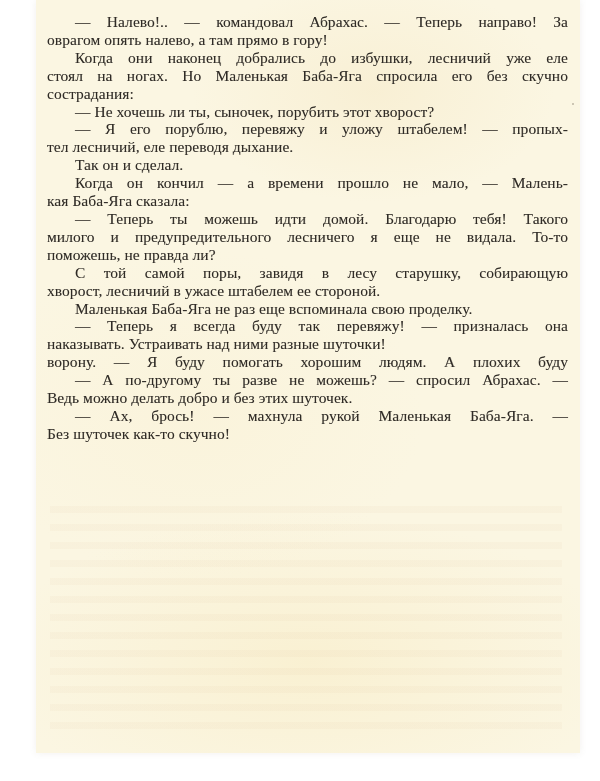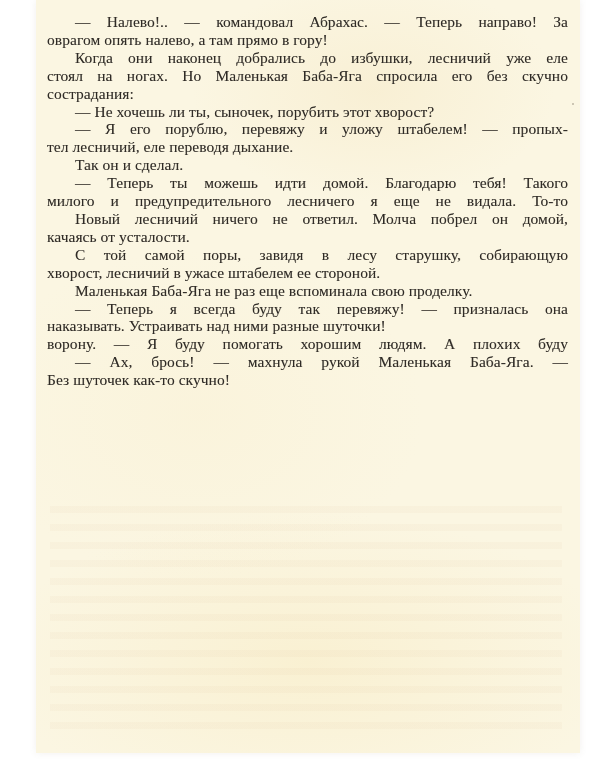--- a/index.html
+++ b/index.html
@@ -92,38 +92,43 @@
           <div class="line first last">— Не хочешь ли ты, сыночек, порубить этот хворост?</div>
         </div>
         <div class="para">
           <div class="line first">— Я его порублю, перевяжу и уложу штабелем! — пропых-</div>
           <div class="line last">тел лесничий, еле переводя дыхание.</div>
         </div>
         <div class="para">
           <div class="line first last">Так он и сделал.</div>
         </div>
         <div class="para">
+          <div class="line first">Когда он кончил — а времени прошло не мало, — Малень-</div>
+          <div class="line last">кая Баба-Яга сказала:</div>
+        </div>
+        <div class="para">
           <div class="line first">— Теперь ты можешь идти домой. Благодарю тебя! Такого</div>
           <div class="line">милого и предупредительного лесничего я еще не видала. То-то</div>
-        </div>
-        <div class="para">
-          <div class="line first">Новый лесничий ничего не ответил. Молча побрел он домой,</div>
-          <div class="line last">качаясь от усталости.</div>
+          <div class="line last">поможешь, не правда ли?</div>
         </div>
         <div class="para">
           <div class="line first">С той самой поры, завидя в лесу старушку, собирающую</div>
           <div class="line last">хворост, лесничий в ужасе штабелем ее стороной.</div>
         </div>
         <div class="para">
           <div class="line first last">Маленькая Баба-Яга не раз еще вспоминала свою проделку.</div>
         </div>
         <div class="para">
           <div class="line first">— Теперь я всегда буду так перевяжу! — призналась она</div>
           <div class="line last">наказывать. Устраивать над ними разные шуточки!</div>
           <div class="line">ворону. — Я буду помогать хорошим людям. А плохих буду</div>
         </div>
         <div class="para">
+          <div class="line first">— А по-другому ты разве не можешь? — спросил Абрахас. —</div>
+          <div class="line last">Ведь можно делать добро и без этих шуточек.</div>
+        </div>
+        <div class="para">
           <div class="line first">— Ах, брось! — махнула рукой Маленькая Баба-Яга. —</div>
           <div class="line last">Без шуточек как-то скучно!</div>
         </div>
       </div>
   </div>
 </div>
 
 </body></html>

